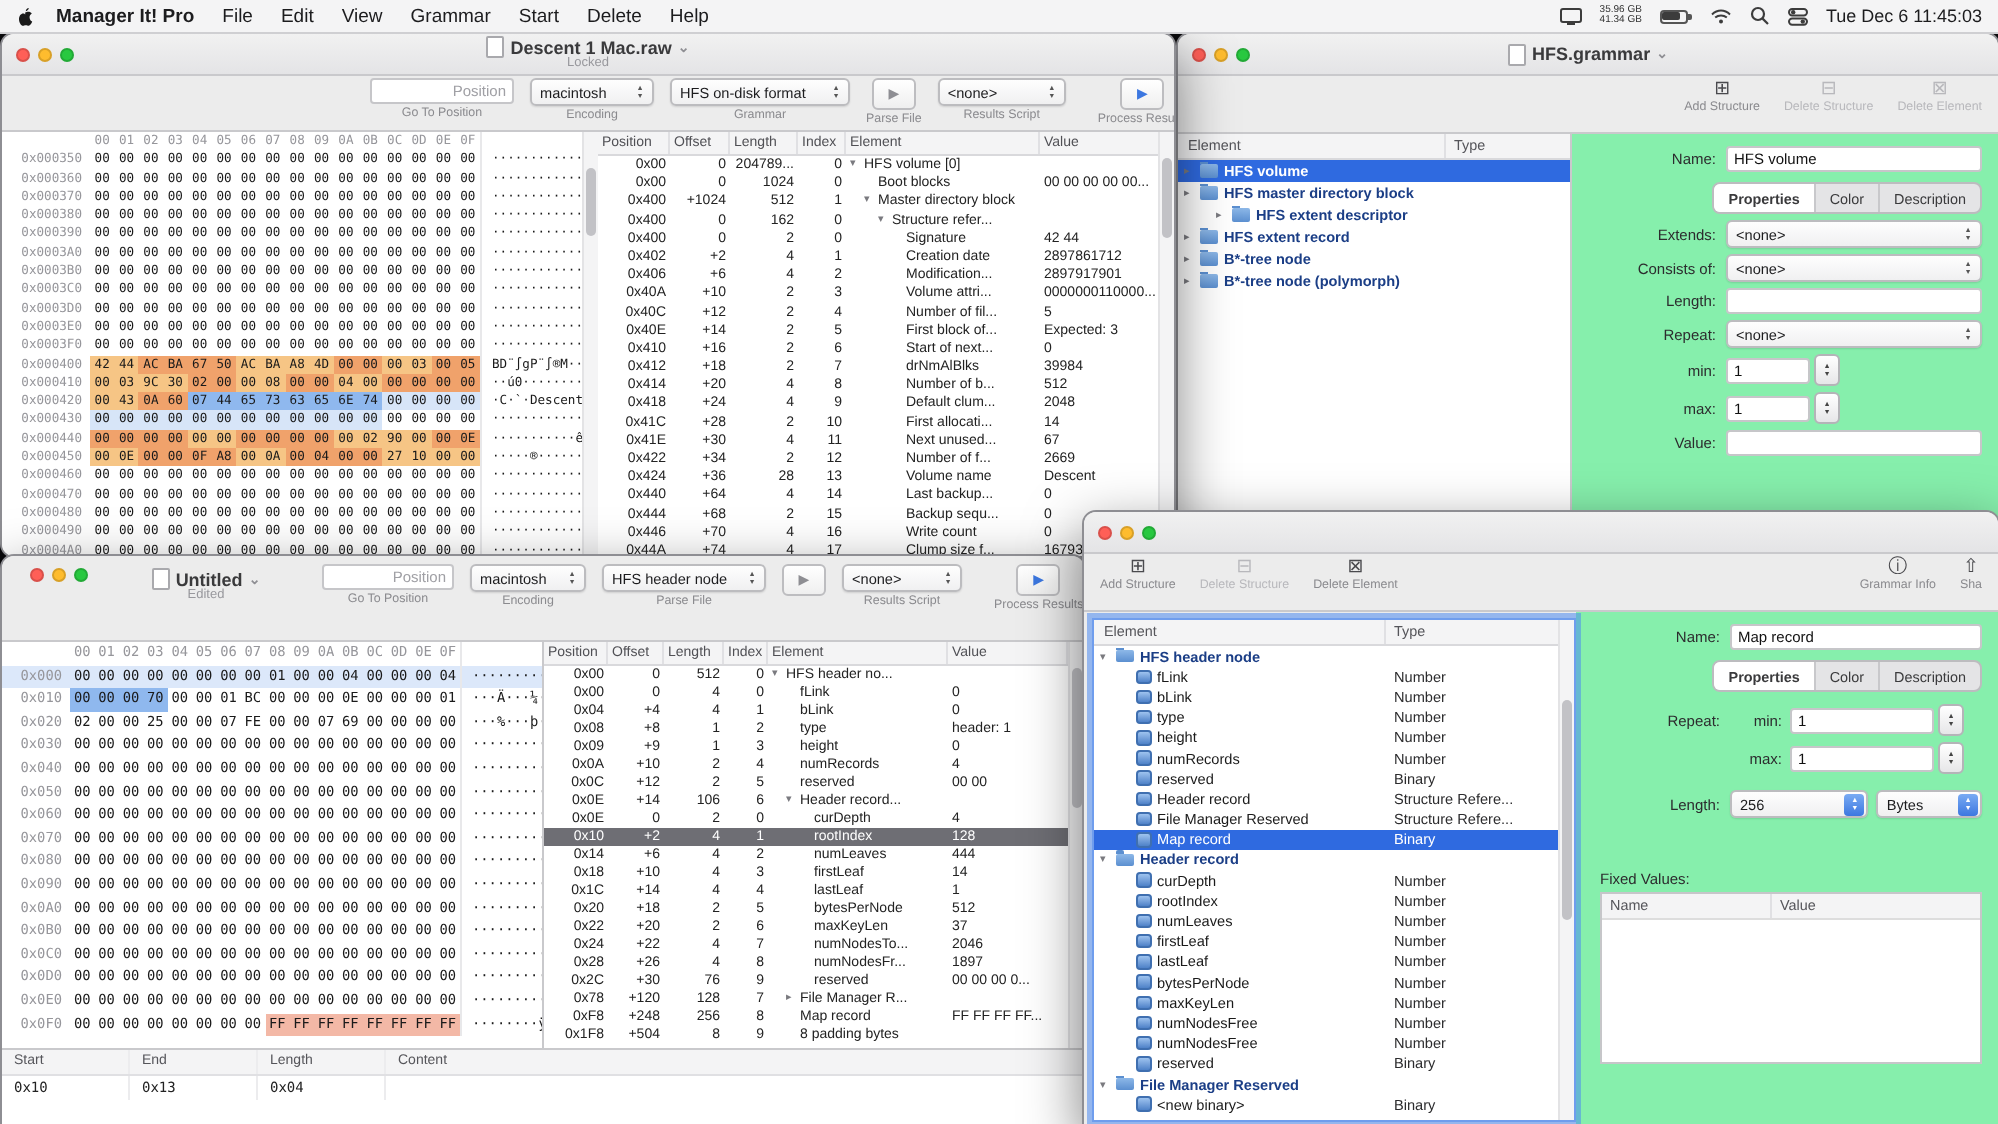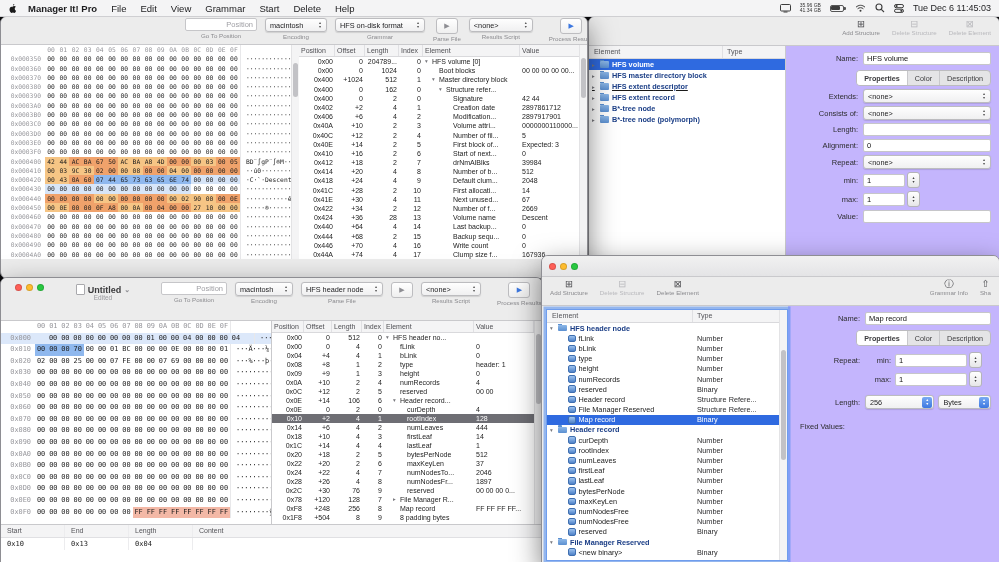--- a/index.html
+++ b/index.html
@@ -56,21 +56,21 @@
   .hexrow{display:flex;font-family:"DejaVu Sans Mono",monospace;color:#1a1a1a;}
   .hex-sm .hexrow{height:9.3px;line-height:9.3px;font-size:6.3px;}
   .hex-lg .hexrow{height:11.6px;line-height:11.6px;font-size:6.9px;}
   .hexhead{color:#96969b !important;}
   .off{text-align:right;padding-right:4px;color:#96969b;flex:none;}
   .hex-sm .off{width:40px;} .hex-lg .off{width:30px;}
   .bytes{display:flex;flex:none;}
   .b{width:12.2px;text-align:center;flex:none;}
   .ascii{flex:1;padding-left:5px;white-space:pre;overflow:hidden;border-left:1px solid #e8e8ea;}
   .hA{background:#f6c585;} .hB{background:#f0a26b;} .sel{background:#8fb8ee;} .hname{background:#d7e5f8;}
-  .ff{background:#f3b8a6;} .rowsel{background:#dce8fa;gap:12px;}
+  .ff{background:#f3b8a6;} .rowsel{background:#dce8fa;}
   
   .rtable{background:#fff;position:relative;overflow:hidden;}
   .trow{display:flex;font-size:7px;color:#222;}
   #w1table .trow{height:9.2px;line-height:9.2px;}
   #w3table .trow{height:9.0px;line-height:9.0px;}
   .thead{height:11px !important;line-height:11px !important;background:#f4f4f5;border-bottom:1px solid #d9d9dc;color:#505055;}
   .tc{flex:none;padding:0 2px;overflow:hidden;white-space:nowrap;box-sizing:border-box;}
   .thead .tc{border-right:1px solid #e0e0e3;}
   .num{text-align:right;}
   .tri{display:inline-block;width:7px;color:#7a7a7f;font-size:5.5px;flex:none;}
@@ -96,21 +96,21 @@
   .glabel.fold{color:#1b3e86;font-weight:600;}
   .gsel{background:#2f6ae0;color:#fff;}
   .gsel .gtype,.gsel .glabel.fold{color:#fff;}
   .icon-folder{display:inline-block;width:9px;height:6.5px;background:linear-gradient(#8db8e8,#5b8fd0);
                border-radius:1px;margin:0 3px 0 1px;position:relative;flex:none;}
   .icon-folder::before{content:"";position:absolute;top:-2px;left:0;width:4px;height:2px;background:#5b8fd0;border-radius:1px 1px 0 0;}
   .icon-field{display:inline-block;width:7.5px;height:7.5px;background:linear-gradient(#9ec3ef,#4f82c8);
               border:1px solid #3f6fb0;border-radius:2px;margin:0 3px 0 1px;box-sizing:border-box;flex:none;}
   .focusring{box-shadow:0 0 0 2.5px rgba(77,139,240,.55);border:1px solid #6f9ded !important;}
   
-  .props{flex:1;background:#c4b5fd;overflow:hidden;padding-top:3px;}
+  .props{flex:1;background:#86efac;overflow:hidden;padding-top:3px;}
   .prow{display:flex;align-items:center;margin:3px 8px 0 0;}
   .plabel{width:72px;text-align:right;font-size:7.5px;color:#2c2c2e;padding-right:5px;flex:none;}
   .plabel2{width:26px;text-align:right;font-size:7.5px;color:#2c2c2e;padding-right:4px;flex:none;}
   .pfill{flex:1;}
   .seg{display:flex;height:14px;border:1px solid #bcbcbf;border-radius:4px;overflow:hidden;background:#e4e4e6;
        margin:5px 8px 2px auto;width:max-content;max-width:100%;}
   .seg span{padding:0 7px;font-size:7.2px;display:flex;align-items:center;color:#3a3a3c;border-right:1px solid #c8c8cb;white-space:nowrap;}
   .seg span:last-child{border-right:none;}
   .seg .on{background:#fff;font-weight:600;}
   .stepper{width:11px;height:14px;border:1px solid #b4b4b8;border-radius:3px;background:linear-gradient(#fff,#e6e6e8);
@@ -194,20 +194,35 @@
           <circle cx="2.6" cy="2.1" r="1.1" fill="#3c3c3c"></circle>
           <rect x="0.5" y="5.2" width="9" height="3.2" rx="1.6" fill="none" stroke="#3c3c3c"></rect>
           <circle cx="7.4" cy="6.8" r="1.1" fill="#3c3c3c"></circle>
         </svg>
     </span>
     <span class="mb-clock">Tue Dec 6 11:45:03</span>
   </div>
 </div>
 
 <div class="win" id="win1">
+  <div class="titlebar">
+    <div class="dots">
+      <span class="dot red"></span>
+      <span class="dot yel"></span>
+      <span class="dot grn"></span>
+    </div>
+    <div class="tstack">
+      <div class="ttitle">
+          <span class="docic"></span>
+          <span>Descent 1 Mac.raw</span>
+          <span class="tchev">⌄</span>
+        </div>
+      <div class="tsub">Locked</div>
+    </div>
+  </div>
   <div class="toolbar">
     <div class="tbgroup" style="margin-left:176px;">
       <div class="tfield pos">
           <span class="ph">Position</span>
         </div>
       <div class="tlabel">Go To Position</div>
     </div>
     <div class="tbgroup">
       <div class="popupb" style="width:62px;">
           <span>macintosh</span>
@@ -1012,20 +1027,34 @@
           <span class="tc val" style="width: 66px;">167936</span>
         </div>
       </div>
     <div class="vsb">
         <span class="thumb" style="top:13px;height:40px;"></span>
       </div>
   </div>
 </div>
 
 <div class="win" id="win2">
+  <div class="titlebar">
+    <div class="dots">
+      <span class="dot red"></span>
+      <span class="dot yel"></span>
+      <span class="dot grn"></span>
+    </div>
+    <div class="tstack">
+      <div class="ttitle">
+          <span class="docic"></span>
+          <span>HFS.grammar</span>
+          <span class="tchev">⌄</span>
+        </div>
+    </div>
+  </div>
   <div class="gtoolbar">
     <span class="spacer"></span>
     <span id="w2toolbar" style="display:flex;gap:12px;">
         <div class="tbtn">
           <span class="glyph">⊞</span>
           <span class="tlabel">Add Structure</span>
         </div>
         <div class="tbtn dim">
           <span class="glyph">⊟</span>
           <span class="tlabel">Delete Structure</span>
@@ -1053,21 +1082,21 @@
           </div>
           <div class="grow">
             <span class="gc gel" style="padding-left: 3px;">
               <span class="tri">▸</span>
               <span class="icon-folder"></span>
               <span class="glabel fold">HFS master directory block</span>
             </span>
             <span class="gtype"></span>
           </div>
           <div class="grow">
-            <span class="gc gel" style="padding-left: 3px; text-decoration: underline;">
+            <span class="gc gel" style="padding-left: 19px;">
               <span class="tri">▸</span>
               <span class="icon-folder"></span>
               <span class="glabel fold">HFS extent descriptor</span>
             </span>
             <span class="gtype"></span>
           </div>
           <div class="grow">
             <span class="gc gel" style="padding-left: 3px;">
               <span class="tri">▸</span>
               <span class="icon-folder"></span>
@@ -1122,26 +1151,20 @@
             <span class="parr">
               <i>▲</i>
               <i>▼</i>
             </span>
           </span>
       </div>
       <div class="prow">
         <span class="plabel">Length:</span>
         <span class="tfield pfill">
             <span></span>
-          </span>
-      </div>
-      <div class="prow">
-        <span class="plabel">Alignment:</span>
-        <span class="tfield pfill">
-            <span>0</span>
           </span>
       </div>
       <div class="prow">
         <span class="plabel">Repeat:</span>
         <span class="popupb pfill">
             <span>&lt;none&gt;</span>
             <span class="parr">
               <i>▲</i>
               <i>▼</i>
             </span>
@@ -2150,18 +2173,25 @@
             </span>
           </span>
         <span class="popupb" style="width:56px;margin-left:4px;">
             <span>Bytes</span>
             <span class="parr blue">
               <i>▲</i>
               <i>▼</i>
             </span>
           </span>
       </div>
-      <div class="prow" style="margin-top:13px;">
+      <div class="prow" style="margin-top:26px;">
         <span class="plabel" style="width:auto;padding-left:12px;">Fixed Values:</span>
+      </div>
+      <div class="fvtable">
+        <div class="fvhead">
+          <span class="fvc">Name</span>
+          <span class="fvc2">Value</span>
+        </div>
+        <div style="height:70px;"></div>
       </div>
     </div>
   </div>
 </div>
 
 </body></html>

